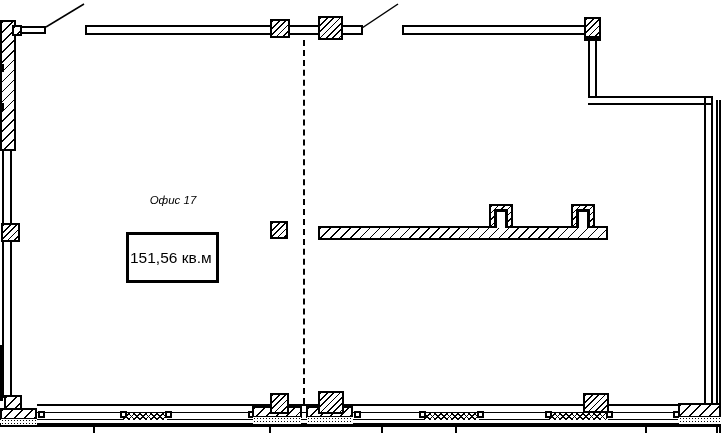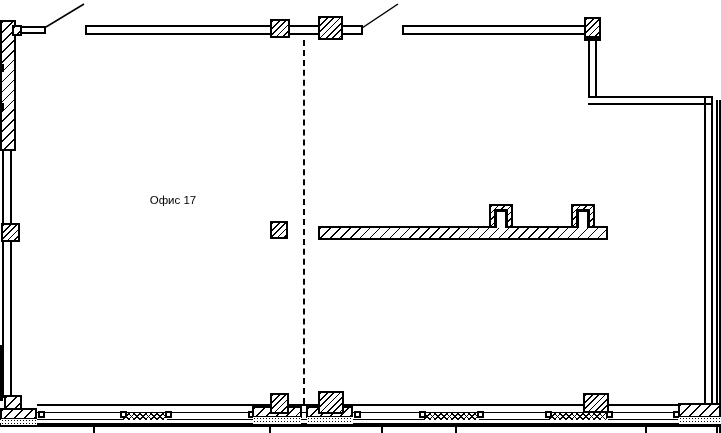--- a/index.html
+++ b/index.html
@@ -101,15 +101,18 @@
   <div class="abs tick" style="left:269px;top:426px;"></div>
   <div class="abs tick" style="left:381px;top:426px;"></div>
   <div class="abs tick" style="left:455px;top:426px;"></div>
   <div class="abs tick" style="left:645px;top:426px;"></div>
 
   <svg width="721" height="433">
     <line x1="46" y1="27" x2="84" y2="4" stroke="#000" stroke-width="1.5"></line>
     <line x1="362" y1="28" x2="398" y2="4" stroke="#000" stroke-width="1.5"></line>
   </svg>
 
-  <div id="room-label" class="abs" style="left:138px;top:194px;width:70px;height:14px;">Офис 17</div>
+  <div id="room-label" class="abs" style="left:138px;top:194px;width:70px;height:14px;font-style:italic;">Офис 17</div>
+  <div id="area-box" class="abs" style="left:126px;top:232px;width:93px;height:51px;">
+    <span id="area-label">151,56 кв.м</span>
+  </div>
 
 </div>
 
 </body></html>

